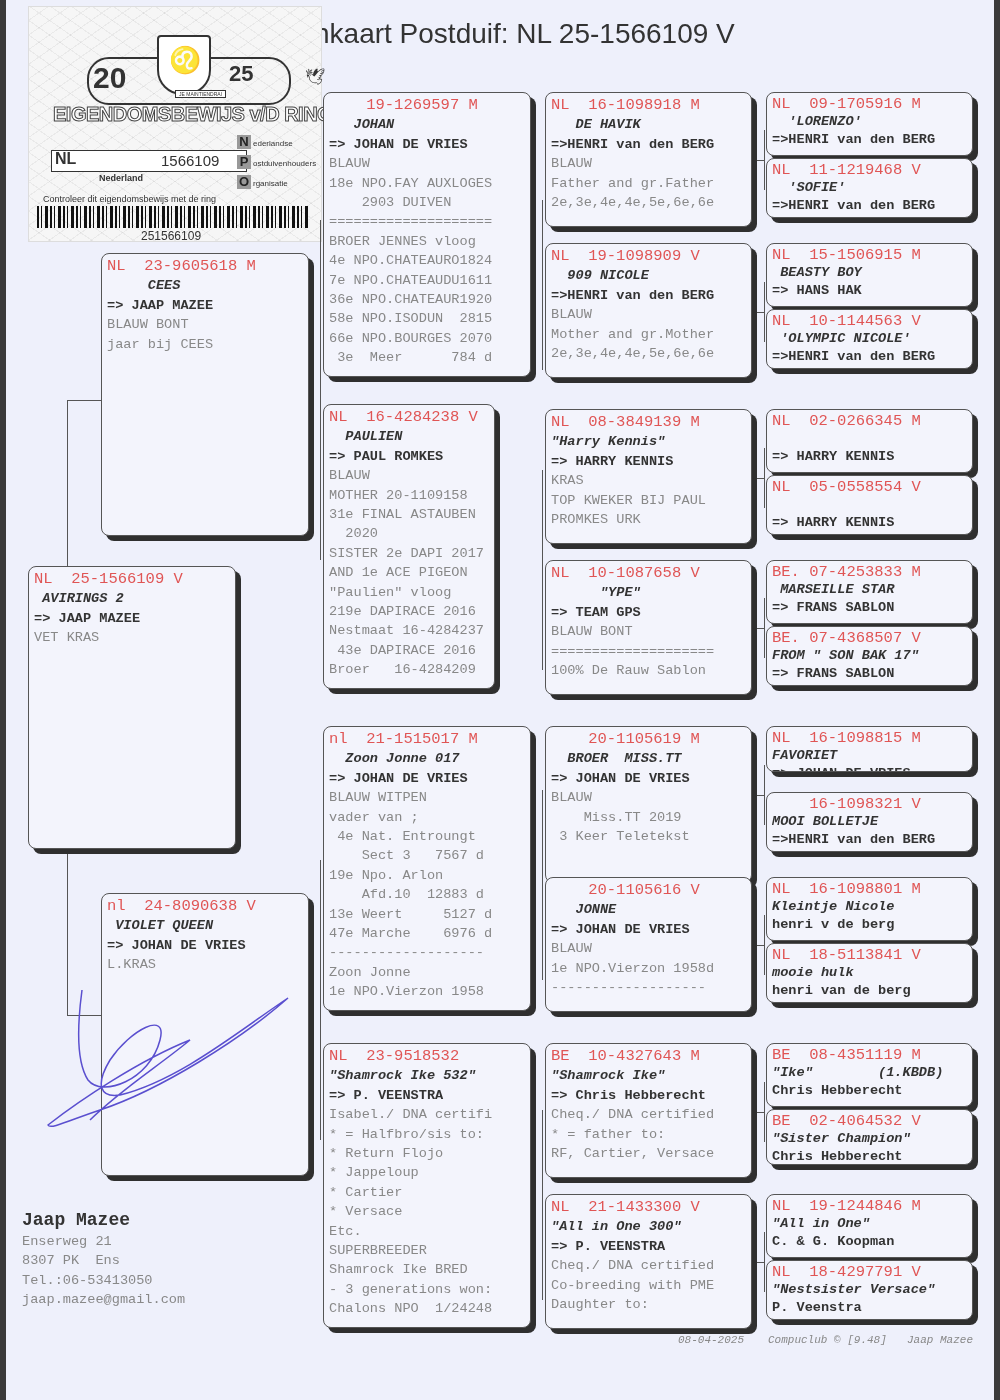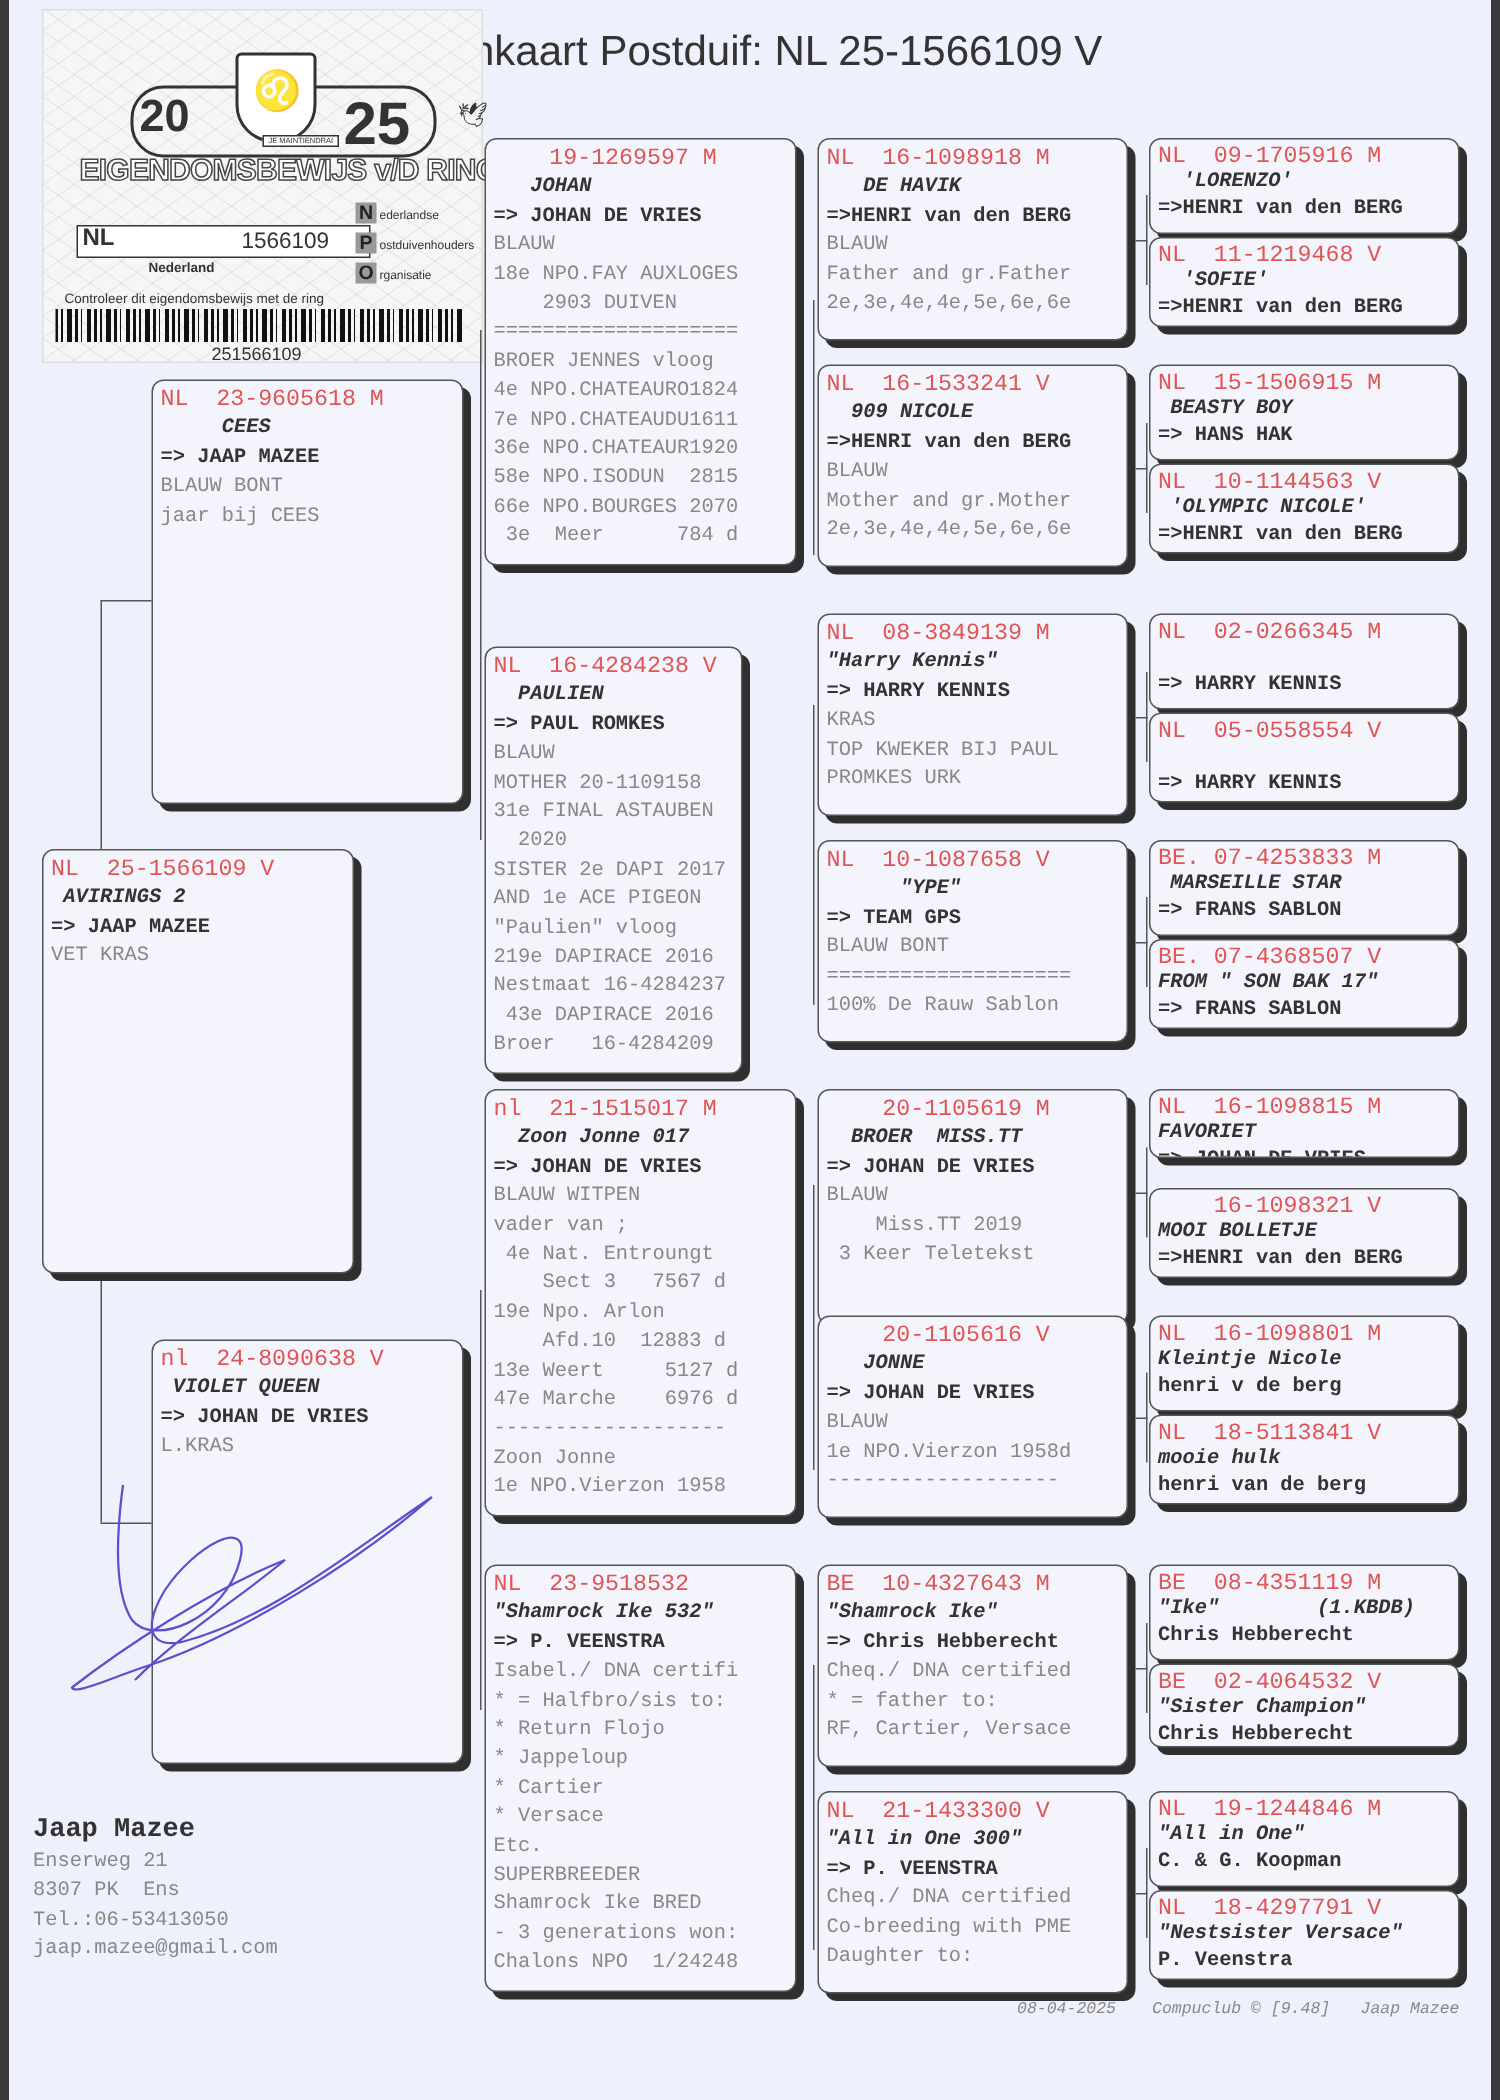--- a/index.html
+++ b/index.html
@@ -22,21 +22,21 @@
     font-family:"Liberation Sans", sans-serif; color:#333;
     background-image:
       repeating-linear-gradient(35deg, rgba(0,0,0,0.05) 0 1px, transparent 1px 12px),
       repeating-linear-gradient(-35deg, rgba(0,0,0,0.05) 0 1px, transparent 1px 12px);
   }
   .ring .org { position:absolute; left:24px; top:8px; font-size:13px; font-weight:bold;
     color:#fff; -webkit-text-stroke:0.8px #444; letter-spacing:0.2px; }
   .ring .yearpill { position:absolute; left:58px; top:50px; width:200px; height:44px;
     border:2px solid #333; border-radius:22px; }
   .ring .y1 { position:absolute; left:64px; top:54px; font-size:30px; font-weight:bold; }
-  .ring .y2 { position:absolute; left:200px; top:54px; font-size:40px; font-weight:bold; }
+  .ring .y2 { position:absolute; left:200px; top:54px; font-size:22px; font-weight:bold; }
   .ring .shield { position:absolute; left:128px; top:28px; width:50px; height:56px;
     background:#fff; border:2px solid #333; border-radius:4px 4px 25px 25px; }
   .ring .lion { position:absolute; left:140px; top:38px; font-size:26px; }
   .ring .bird { position:absolute; left:276px; top:60px; font-size:16px; }
   .ring .motto { position:absolute; left:146px; top:83px; font-size:5px; border:1px solid #333;
     background:#fff; padding:0 3px; }
   .ring .eig { position:absolute; left:24px; top:96px; font-size:20px; font-weight:bold;
     color:#fff; -webkit-text-stroke:1px #444; letter-spacing:-0.5px; white-space:nowrap; }
   .ring .numbox { position:absolute; left:22px; top:143px; width:194px; height:20px;
     border:1.5px solid #333; background:#fff; }
@@ -149,21 +149,21 @@
   <span class="ln info">    2903 DUIVEN</span>
   <span class="ln info">====================</span>
   <span class="ln info">BROER JENNES vloog</span>
   <span class="ln info">4e NPO.CHATEAURO1824</span>
   <span class="ln info">7e NPO.CHATEAUDU1611</span>
   <span class="ln info">36e NPO.CHATEAUR1920</span>
   <span class="ln info">58e NPO.ISODUN  2815</span>
   <span class="ln info">66e NPO.BOURGES 2070</span>
   <span class="ln info"> 3e  Meer      784 d</span>
 </div>
-<div class="card" style="left:323px;top:431px;width:172px;height:285px">
+<div class="card" style="left:323px;top:404px;width:172px;height:285px">
   <span class="ln ring-no">NL  16-4284238 V</span>
   <span class="ln name">  PAULIEN</span>
   <span class="ln owner">=&gt; PAUL ROMKES</span>
   <span class="ln info">BLAUW</span>
   <span class="ln info">MOTHER 20-1109158</span>
   <span class="ln info">31e FINAL ASTAUBEN</span>
   <span class="ln info">  2020</span>
   <span class="ln info">SISTER 2e DAPI 2017</span>
   <span class="ln info">AND 1e ACE PIGEON</span>
   <span class="ln info">"Paulien" vloog</span>
@@ -210,21 +210,21 @@
 <div id="gg-container">
     <div class="card" style="left: 545px; top: 92px; width: 207px; height: 135px;">
       <span class="ln ring-no">NL  16-1098918 M</span>
       <span class="ln name">   DE HAVIK</span>
       <span class="ln owner">=&gt;HENRI van den BERG</span>
       <span class="ln info">BLAUW</span>
       <span class="ln info">Father and gr.Father</span>
       <span class="ln info">2e,3e,4e,4e,5e,6e,6e</span>
     </div>
     <div class="card" style="left: 545px; top: 243px; width: 207px; height: 135px;">
-      <span class="ln ring-no">NL  16-1533241 V</span>
+      <span class="ln ring-no">NL  19-1098909 V</span>
       <span class="ln name">  909 NICOLE</span>
       <span class="ln owner">=&gt;HENRI van den BERG</span>
       <span class="ln info">BLAUW</span>
       <span class="ln info">Mother and gr.Mother</span>
       <span class="ln info">2e,3e,4e,4e,5e,6e,6e</span>
     </div>
     <div class="card" style="left: 545px; top: 409px; width: 207px; height: 135px;">
       <span class="ln ring-no">NL  08-3849139 M</span>
       <span class="ln name">"Harry Kennis"</span>
       <span class="ln owner">=&gt; HARRY KENNIS</span>

